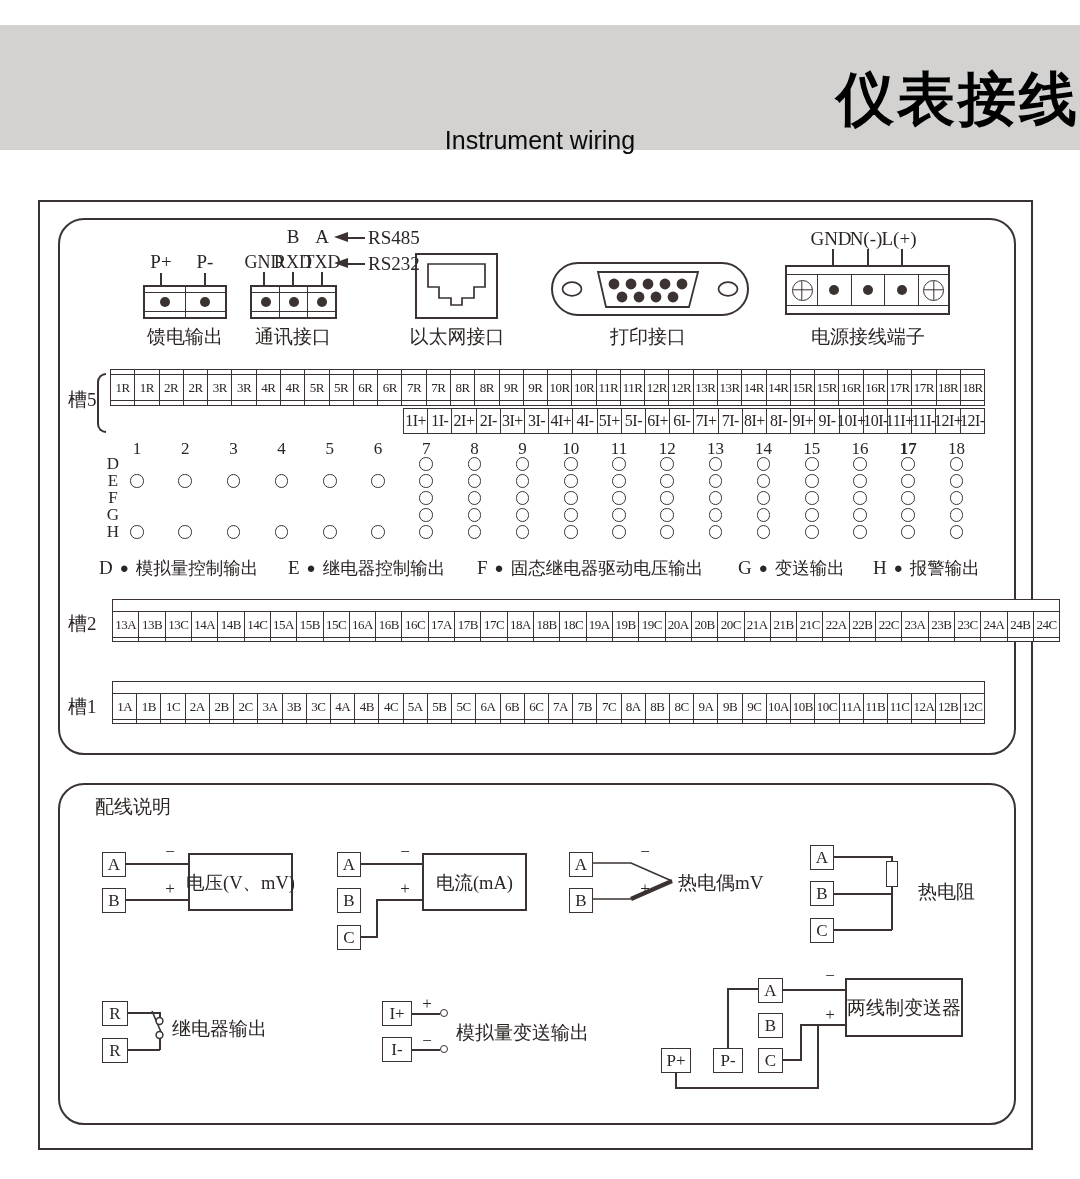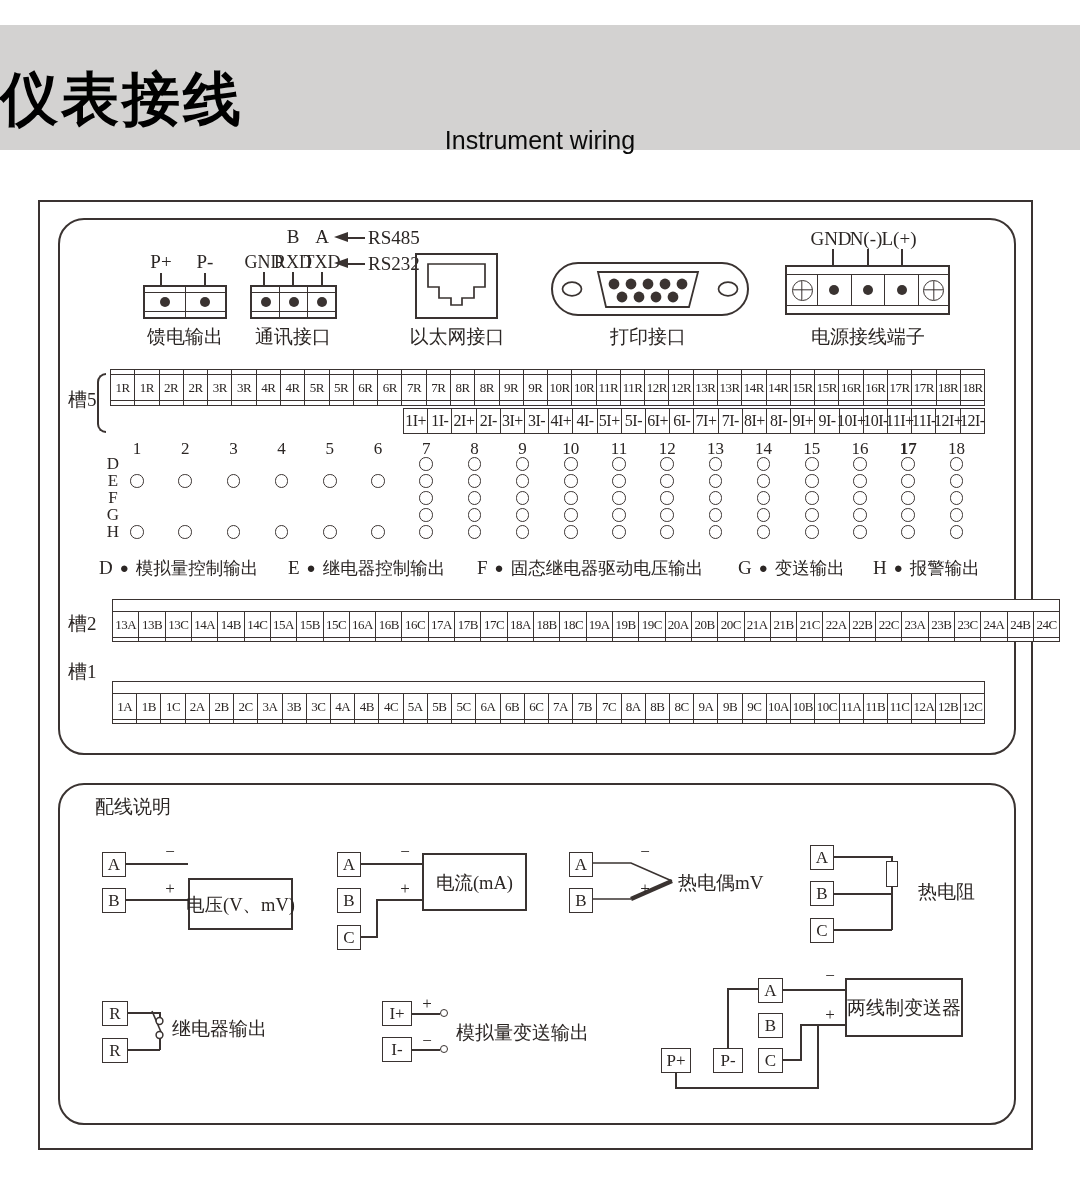--- a/index.html
+++ b/index.html
@@ -2,21 +2,21 @@
 <html><head>
 <meta charset="utf-8">
 <style>
 :root{--ln:#3a3331;--tx:#2b2624;}
 *{box-sizing:border-box;margin:0;padding:0}
 body{background:#fff;font-family:"Liberation Serif","DejaVu Serif",serif;color:var(--tx)}
 #page{position:relative;width:1080px;height:1179px;background:#fff;overflow:hidden}
 .abs{position:absolute}
 
 #hdr{position:absolute;left:0;top:25px;width:1080px;height:125px;background:#d3d2d1}
-#title{position:absolute;left:0;top:36px;width:100%;text-align:left;font-family:"Liberation Sans","DejaVu Sans",sans-serif;font-weight:bold;font-size:58px;letter-spacing:3px;color:#000}
+#title{position:absolute;left:0;top:36px;width:100%;text-align:right;font-family:"Liberation Sans","DejaVu Sans",sans-serif;font-weight:bold;font-size:58px;letter-spacing:3px;color:#000}
 #subtitle{position:absolute;left:0;top:101px;width:100%;text-align:center;font-family:"Liberation Sans","DejaVu Sans",sans-serif;font-size:25px;color:#0a0a0a}
 
 .frame{position:absolute;border:2px solid var(--ln);background:#fff}
 .panel{position:absolute;border:2px solid var(--ln);border-radius:26px;background:#fff}
 
 .clabel{position:absolute;transform:translateX(-50%);font-size:19px;white-space:nowrap}
 .plabel{position:absolute;transform:translateX(-50%);font-size:18px;white-space:nowrap}
 .llabel{position:absolute;font-size:19px;white-space:nowrap}
 
 .w{position:absolute;background:var(--ln)}
@@ -542,21 +542,21 @@
         <div class="cell"></div>
         <div class="cell"></div>
         <div class="cell"></div>
         <div class="cell"></div>
         <div class="cell"></div>
         <div class="cell"></div>
         <div class="cell"></div>
       </div>
   </div>
 
-  <span class="llabel" style="left:68px;top:659px">槽1</span>
+  <span class="llabel" style="left:68px;top:694px">槽1</span>
   <div class="strip" style="left:112px;top:681px;width:873px">
     <div class="srow railplain"></div>
     <div class="srow cells">
         <div class="cell">1A</div>
         <div class="cell">1B</div>
         <div class="cell">1C</div>
         <div class="cell">2A</div>
         <div class="cell">2B</div>
         <div class="cell">2C</div>
         <div class="cell">3A</div>
@@ -632,21 +632,21 @@
 
   <div class="panel" style="left:58px;top:783px;width:958px;height:342px"></div>
   <span class="llabel" style="left:95px;top:794px">配线说明</span>
 
   <div class="wterm" style="left:102px;top:852px;width:24px;height:25px">A</div>
   <div class="wterm" style="left:102px;top:888px;width:24px;height:25px">B</div>
   <div class="w wh" style="left:126px;top:863px;width:62px"></div>
   <div class="w wh" style="left:126px;top:899px;width:62px"></div>
   <span class="pm" style="left:170px;top:842px">−</span>
   <span class="pm" style="left:170px;top:879px">+</span>
-  <div class="wbox" style="left:188px;top:878px;width:105px;height:52px">电压(V、mV)</div>
+  <div class="wbox" style="left:188px;top:853px;width:105px;height:58px">电压(V、mV)</div>
 
   <div class="wterm" style="left:337px;top:852px;width:24px;height:25px">A</div>
   <div class="wterm" style="left:337px;top:888px;width:24px;height:25px">B</div>
   <div class="wterm" style="left:337px;top:925px;width:24px;height:25px">C</div>
   <div class="w wh" style="left:361px;top:863px;width:61px"></div>
   <div class="w wh" style="left:361px;top:936px;width:17px"></div>
   <div class="w wv" style="left:376px;top:899px;height:38px"></div>
   <div class="w wh" style="left:376px;top:899px;width:46px"></div>
   <span class="pm" style="left:405px;top:842px">−</span>
   <span class="pm" style="left:405px;top:879px">+</span>

